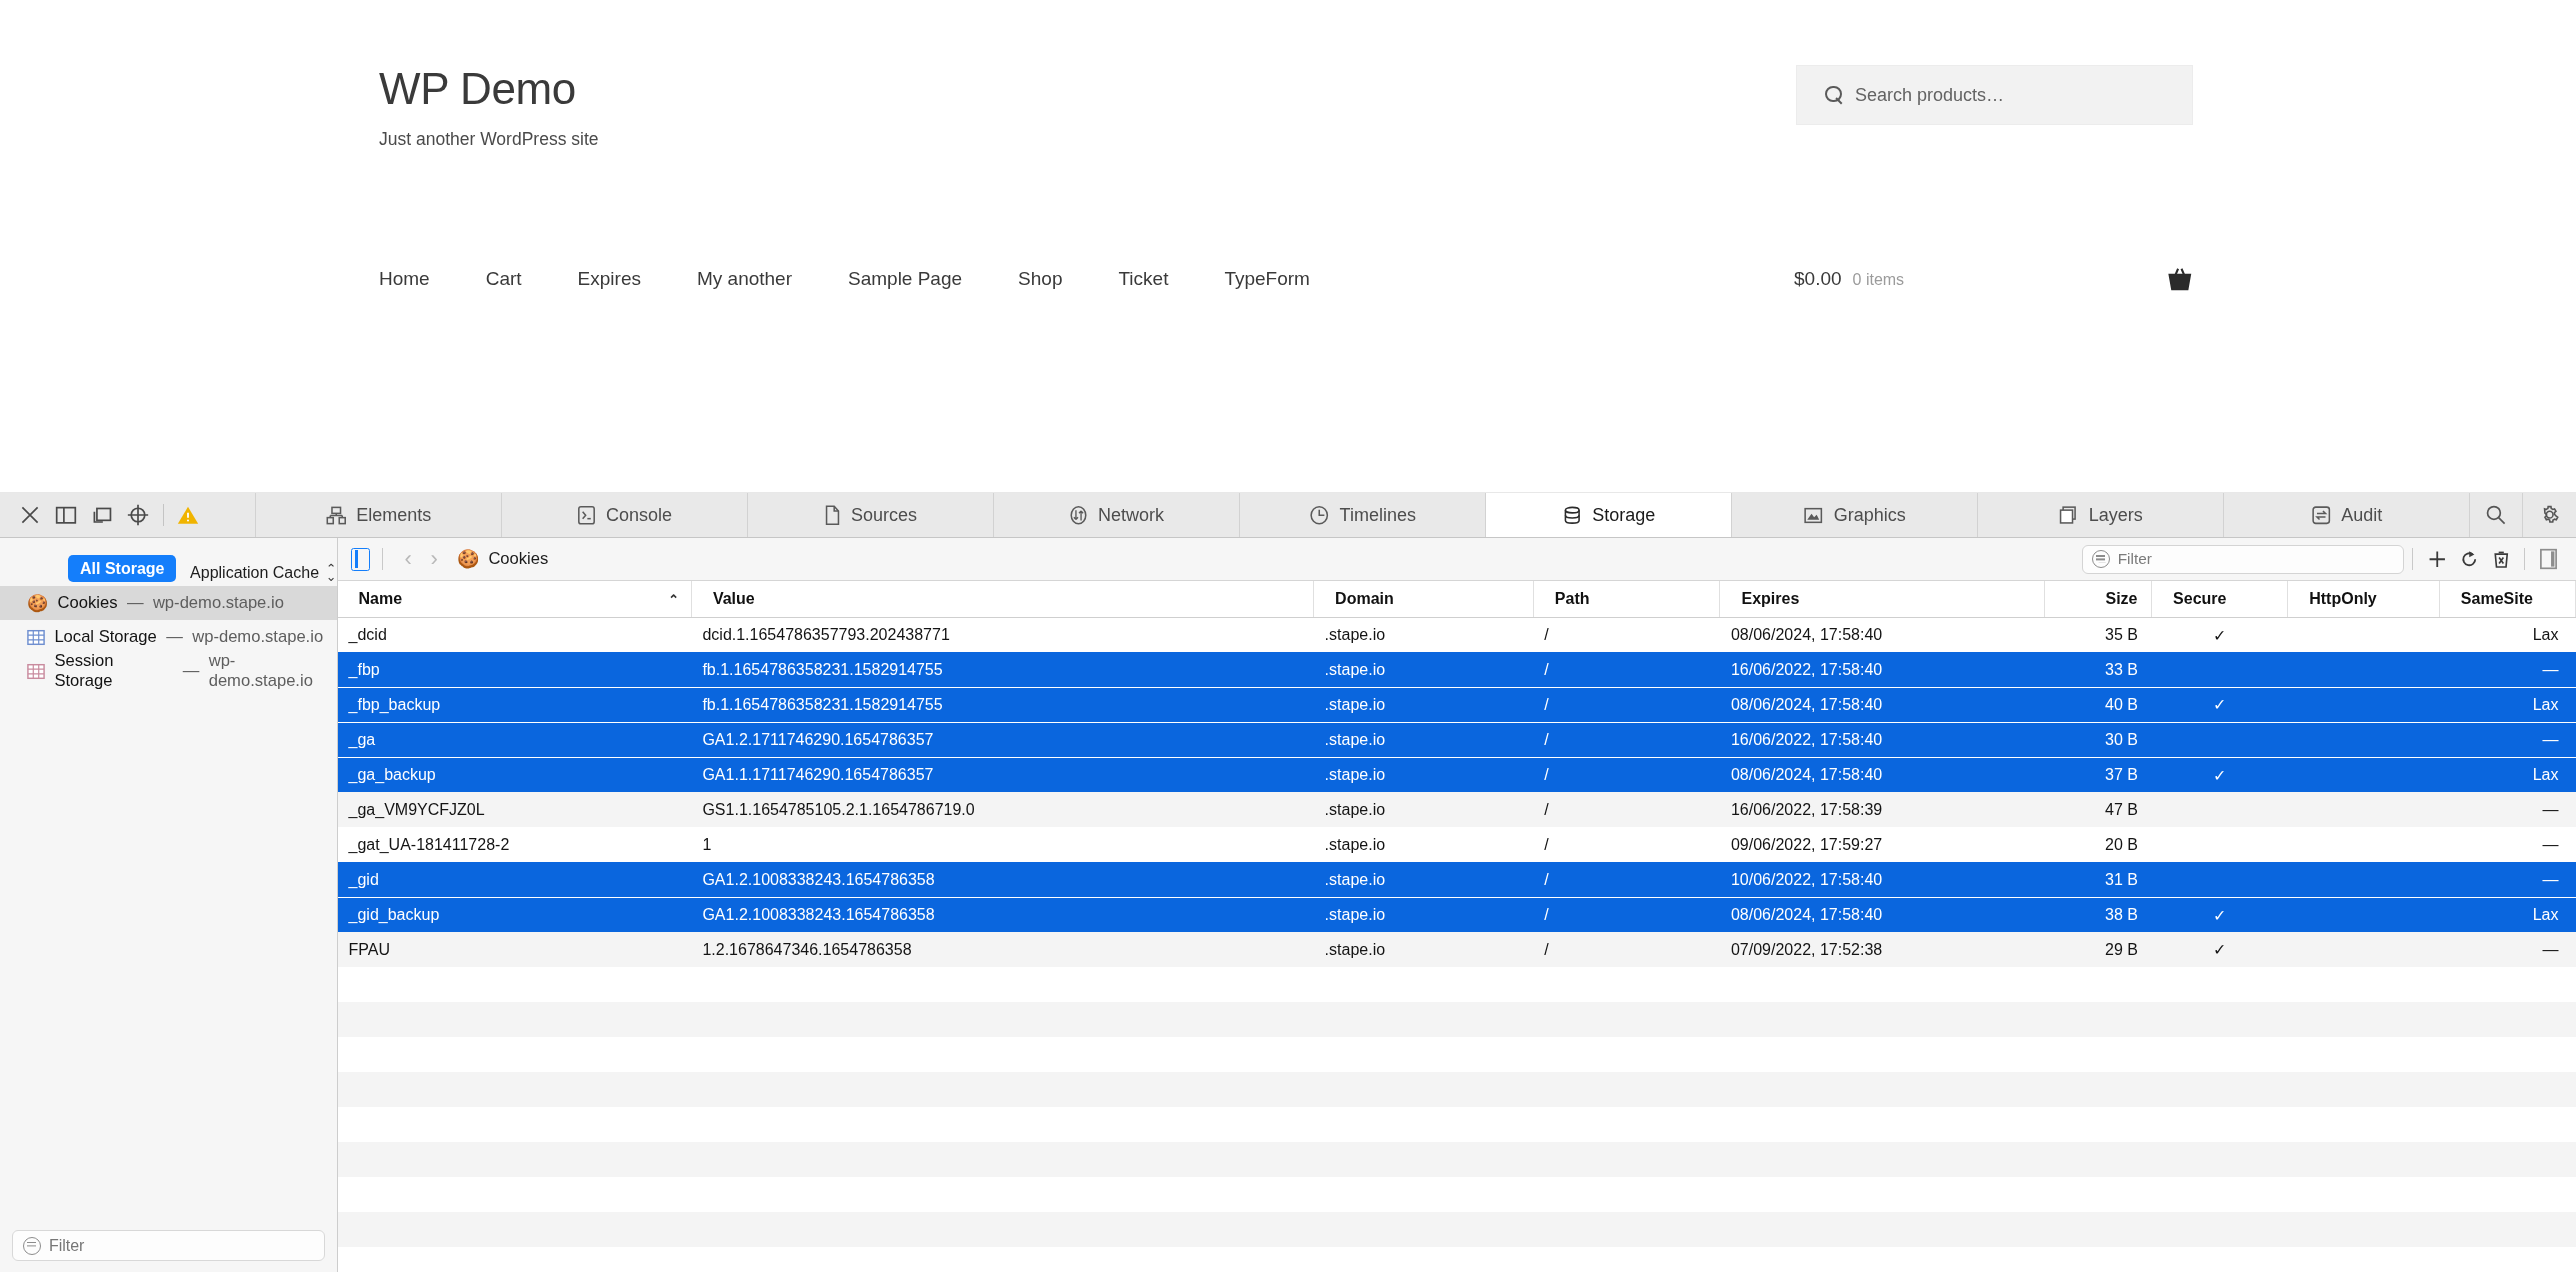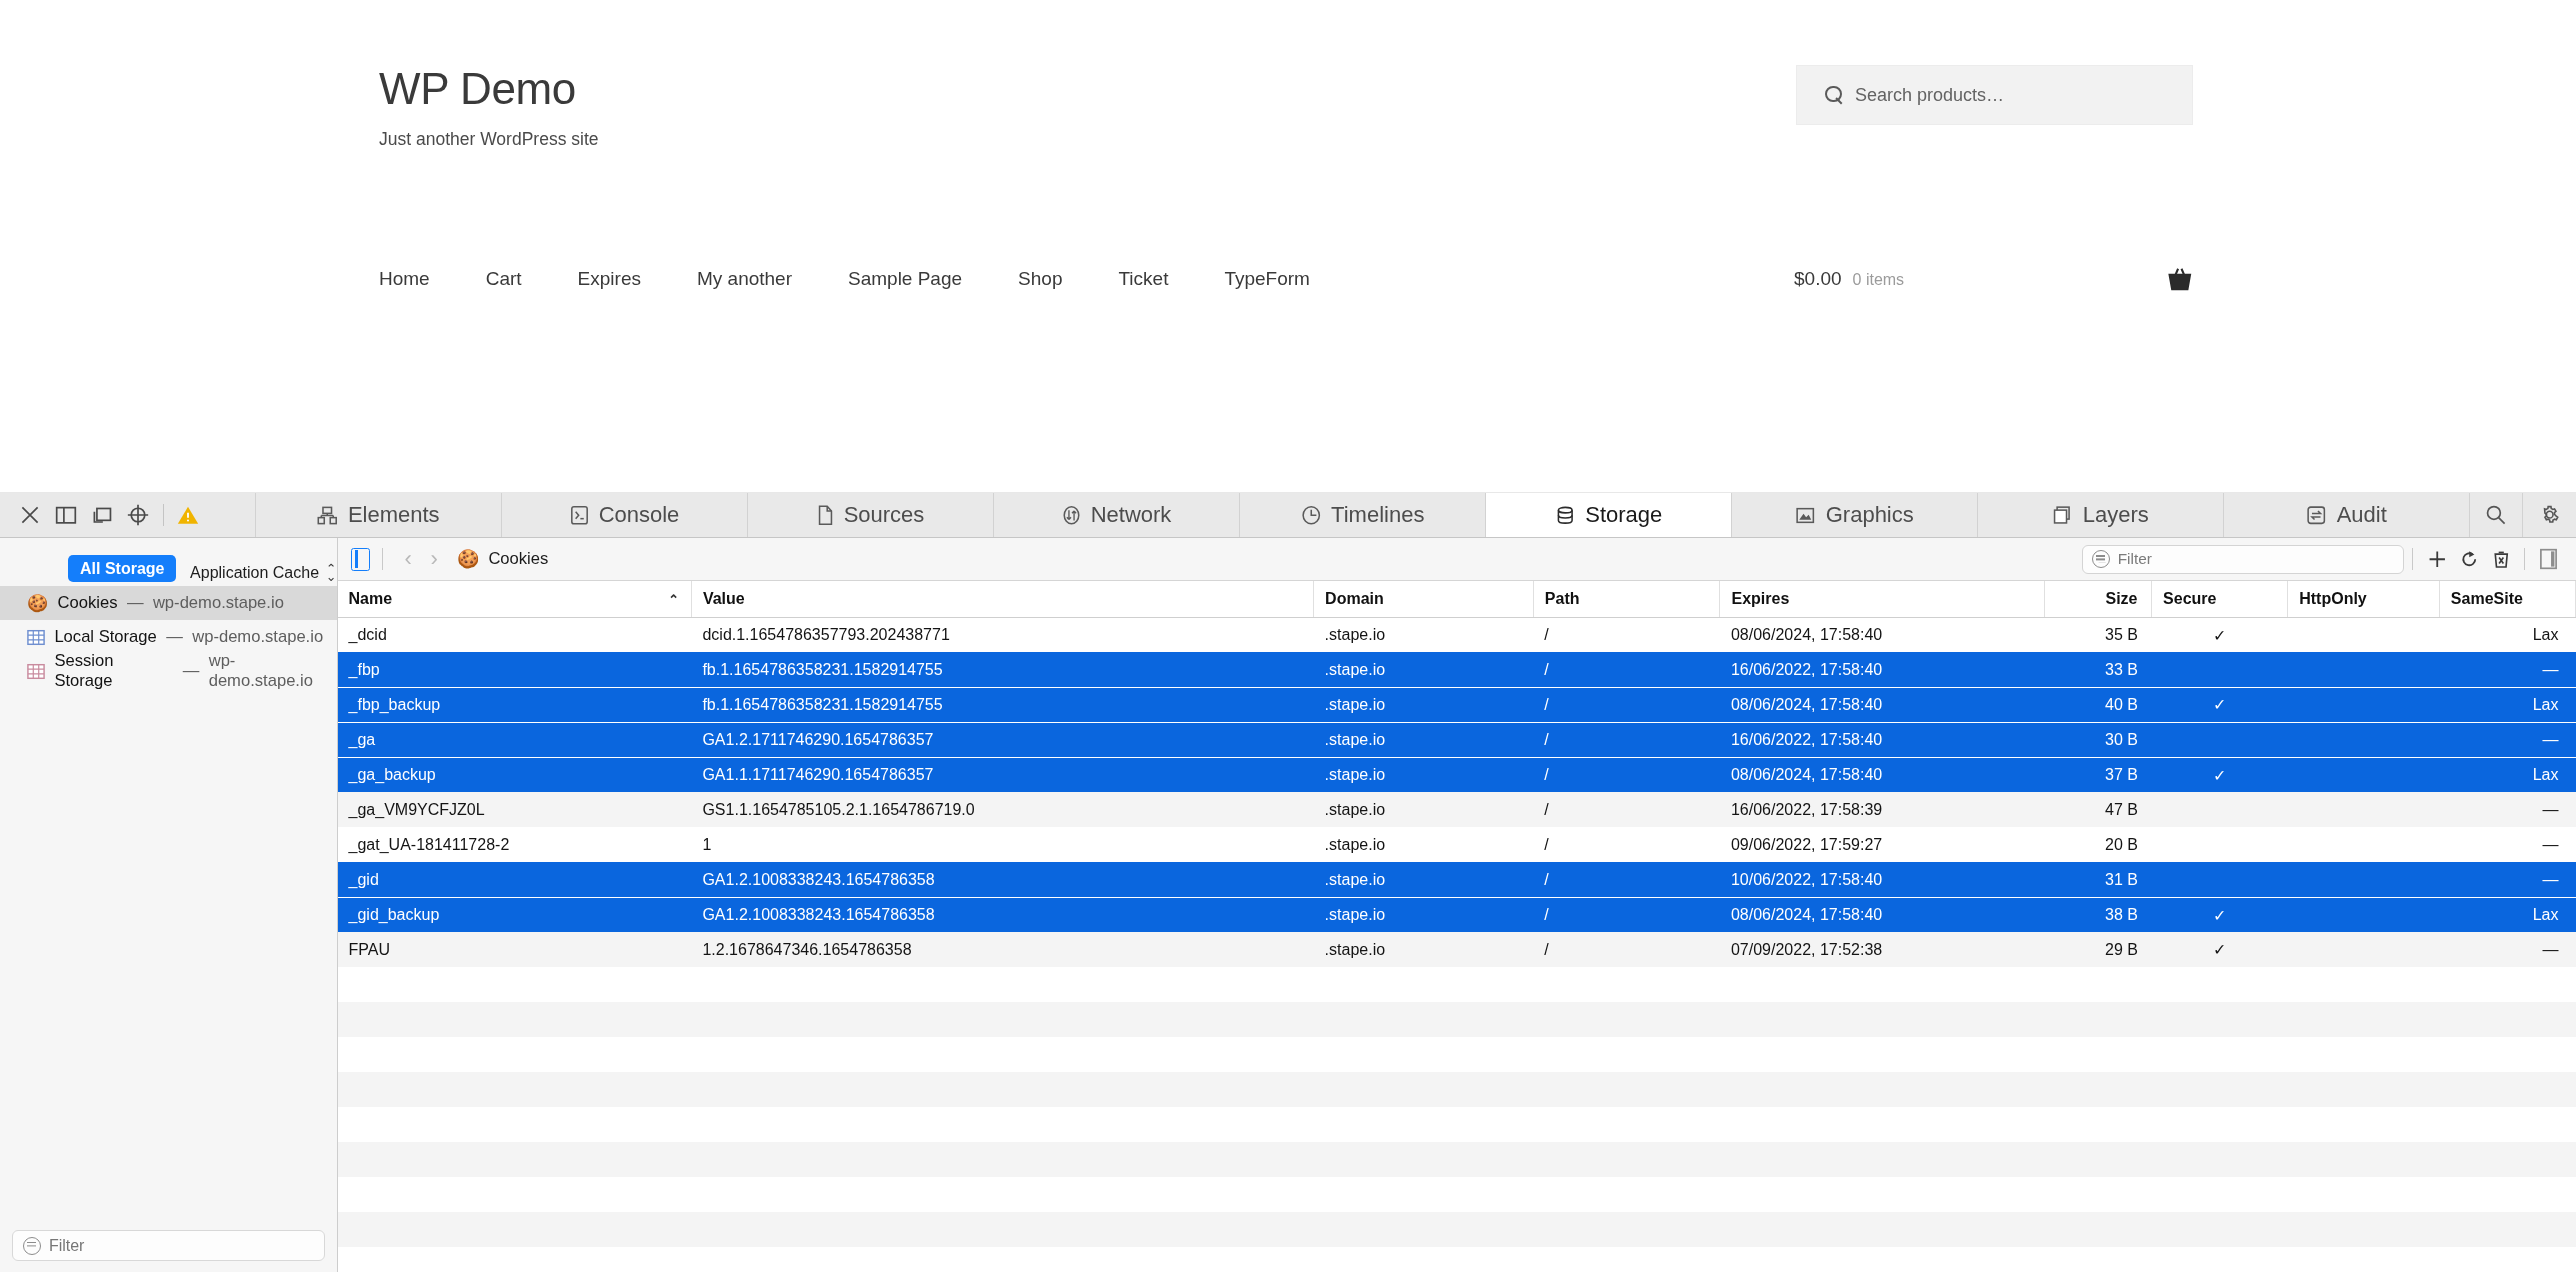--- a/index.html
+++ b/index.html
@@ -86,21 +86,21 @@
   #tool-icons {
     width: 256px; display: flex; align-items: center;
     border-right: 0.9px solid #d2d2d2; padding-left: 12px;
   }
   .ti { width: 36px; height: 45px; display: flex; align-items: center; justify-content: center; cursor: pointer; }
   .divider-v { width: 0.9px; height: 22px; background: #c4c4c4; margin: 0 6.8px; }
 
   .tab {
     flex: 1 1 0; display: flex; align-items: center; justify-content: center;
     gap: 10px; border-right: 0.9px solid #d2d2d2; cursor: pointer;
-    font-size: 22px; color: #4d4d4d; background: #e9e9e9;
+    font-size: 18px; color: #4d4d4d; background: #e9e9e9;
   }
   .tab.active { background: #ffffff; color: #1a1a1a; text-align: right; }
   .tab .tlabel { white-space: nowrap; }
   .iconbtn {
     width: 53px; display: flex; align-items: center; justify-content: center;
     border-right: 0.9px solid #d2d2d2; cursor: pointer; background: #e9e9e9;
   }
   .iconbtn:last-child { border-right: none; }
 
   
@@ -182,21 +182,21 @@
     border-radius: 6px; display: flex; align-items: center; padding-left: 9.4px;
     gap: 7.7px; font-size: 15.4px; color: #7b7b7b; cursor: text;
   }
   .ct-ico { width: 32px; height: 32px; display: flex; align-items: center; justify-content: center; cursor: pointer; }
 
   
   #table-wrap { flex: 1 1 auto; overflow: hidden; position: relative; }
   table.cookies { width: 100%; border-collapse: collapse; table-layout: fixed; }
   table.cookies th {
     height: 36px; font-size: 16px; font-weight: bold; color: #111;
-    text-align: left; padding-left: 11px; background: #fff;
+    text-align: left; padding-left: 21px; background: #fff;
     border-right: 0.9px solid #e0e0e0; border-bottom: 0.9px solid #cfcfcf;
     white-space: nowrap; position: relative; cursor: pointer;
   }
   table.cookies th.num { text-align: right; padding-right: 13.6px; }
   .sort-caret { position: absolute; right: 12px; top: 50%; transform: translateY(-50%); font-size: 12.8px; color: #333; }
   table.cookies td {
     height: 35px; font-size: 16px; color: #141414; padding-left: 11px;
     white-space: nowrap; overflow: hidden; text-overflow: ellipsis;
   }
   table.cookies td.num { text-align: right; padding-right: 13.6px; }

